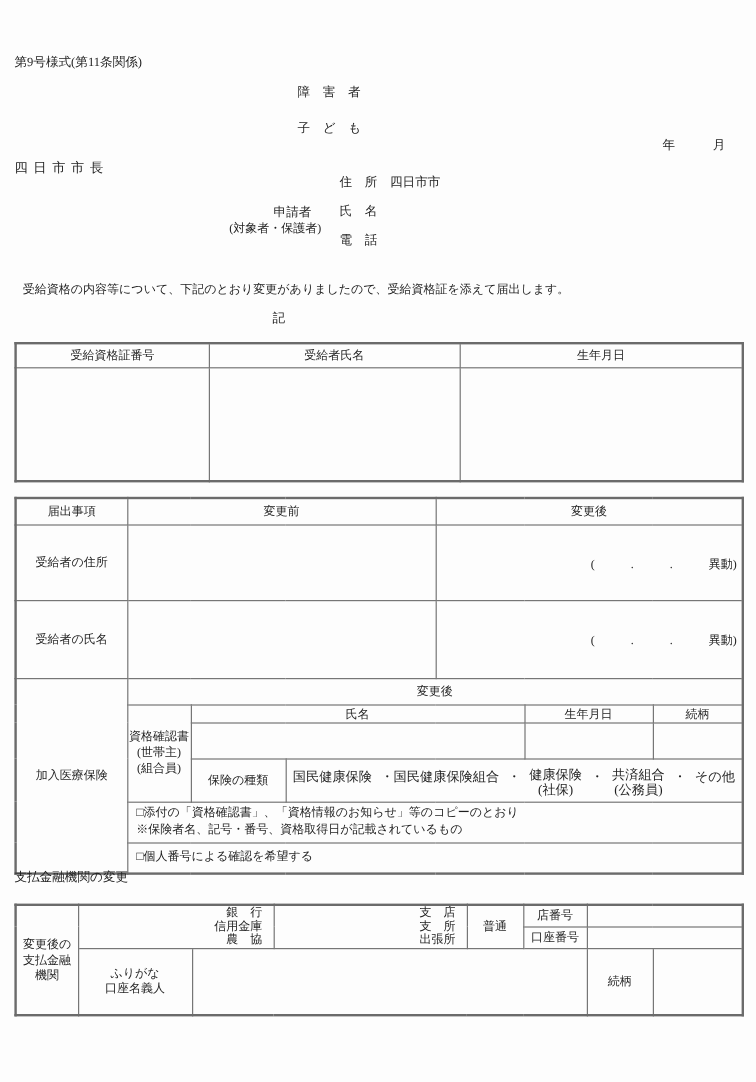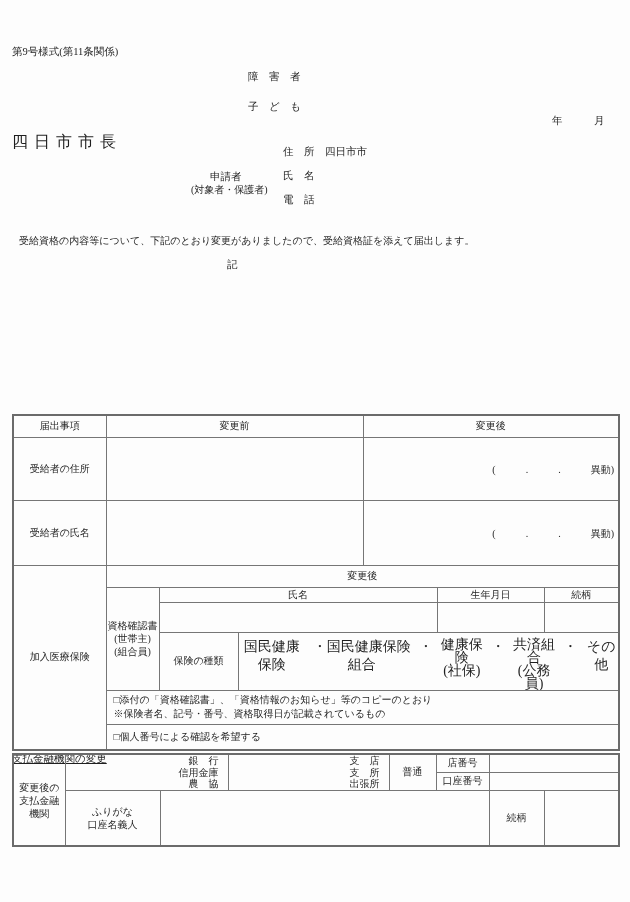--- a/index.html
+++ b/index.html
@@ -4,65 +4,84 @@
 <style>
   html,body { margin:0; padding:0; background:#ffffff; }
   #page {
     position:relative; width:630px; height:902px; background:#fdfdfd;
     font-family:"Liberation Serif","DejaVu Serif",serif;
     color:#1f1f1f; overflow:hidden;
   }
   .abs { position:absolute; white-space:pre; }
   .fs10 { font-size:10px; }
   .fs105 { font-size:10.5px; }
-  .fs11 { font-size:16px; }
+  .fs11 { font-size:11px; }
 
   table.f {
     position:absolute; border-collapse:collapse; table-layout:fixed;
     border:2px solid #6b6b6b;
   }
   table.f td {
     border:1px solid #767676; padding:0; font-size:10px; color:#1f1f1f;
     text-align:center; vertical-align:middle; overflow:hidden;
   }
   td.top { vertical-align:top; }
   .note { text-align:right; padding:3px 4px 0 0; font-size:10px; }
   .left-text { text-align:left !important; padding:2px 4px 2px 7px !important; line-height:1.45; }
   .lines { line-height:13px; }
   .right-lines { text-align:right; padding-right:9px; line-height:11.5px; }
   .types-row {
     display:flex; justify-content:center; align-items:flex-start;
-    gap:7px; padding-top:5px; font-size:14px;
+    gap:7px; padding-top:5px; font-size:11px;
   }
   .stack { display:inline-flex; flex-direction:column; align-items:center; }
   .stack span { line-height:13px; }
 </style>
 </head>
 <body>
 
 <div id="page">
 
   <div class="abs fs105" style="left:12px; top:45px;">第9号様式(第11条関係)</div>
 
   <div class="abs fs105" style="left:248px; top:70px;">障　害　者</div>
   <div class="abs fs105" style="left:248px; top:100px;">子　ど　も</div>
 
   <div class="abs fs105" style="left:552px; top:114px;">年　　　月　　　日</div>
 
   <div class="abs fs11" style="left:12px; top:132px; letter-spacing:1px;">四 日 市 市 長</div>
 
   <div class="abs fs105" style="left:283px; top:145px;">住　所　四日市市</div>
-  <div class="abs fs105" style="left:210px; top:170px;">申請者</div>
+  <div class="abs fs105" style="left:228px; top:170px;">申請者</div>
   <div class="abs fs10" style="left:191px; top:183px;">(対象者・保護者)</div>
   <div class="abs fs105" style="left:283px; top:169px;">氏　名</div>
   <div class="abs fs105" style="left:283px; top:193px;">電　話</div>
 
   <div class="abs fs10" style="left:19px; top:234px;">受給資格の内容等について、下記のとおり変更がありましたので、受給資格証を添えて届出します。</div>
   <div class="abs fs105" style="left:227px; top:258px;">記</div>
 
+  <table class="f" style="left:12px; top:285px; width:606px;">
+    <colgroup>
+        <col style="width:161px">
+        <col style="width:209px">
+        <col style="width:236px">
+      </colgroup>
+    <tbody>
+        <tr style="height:20px;">
+      <td>受給資格証番号</td>
+      <td>受給者氏名</td>
+      <td>生年月日</td>
+    </tr>
+    <tr style="height:95px;">
+      <td></td>
+      <td></td>
+      <td></td>
+    </tr>
+  </tbody>
+    </table>
 
   <table class="f" style="left:12px; top:414px; width:606px;">
     <colgroup>
       <col style="width:93px">
         <col style="width:53px">
         <col style="width:79px">
       <col style="width:125px">
         <col style="width:74px">
         <col style="width:107px">
         <col style="width:75px">
@@ -134,21 +153,21 @@
       </td>
     </tr>
     <tr style="height:26px;">
       <td colspan="6" class="left-text">
         <div>□個人番号による確認を希望する</div>
       </td>
     </tr>
   </tbody>
     </table>
 
-  <div class="abs fs105" style="left:12px; top:752px;text-decoration:underline;">支払金融機関の変更</div>
+  <div class="abs fs105" style="left:12px; top:724px;">支払金融機関の変更</div>
 
   <table class="f" style="left:12px; top:753px; width:606px;">
     <colgroup>
       <col style="width:52px">
         <col style="width:95px">
         <col style="width:68px">
         <col style="width:161px">
       <col style="width:47px">
         <col style="width:53px">
         <col style="width:55px">

